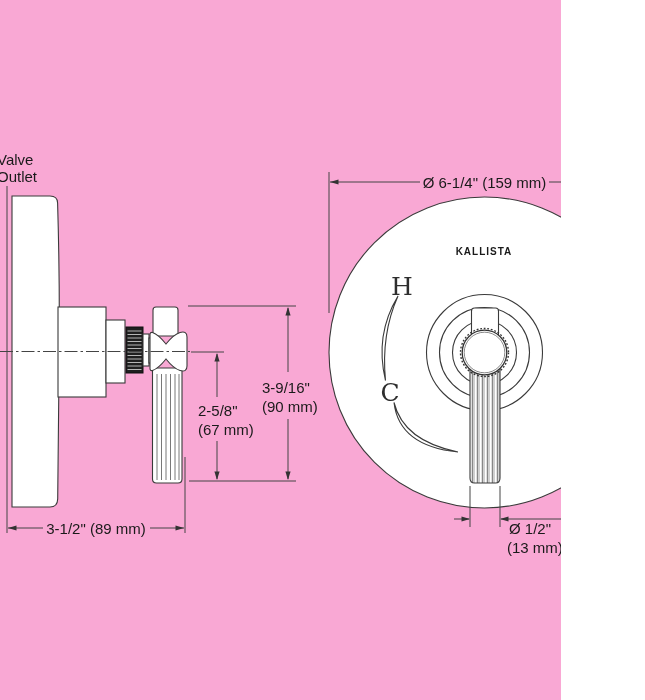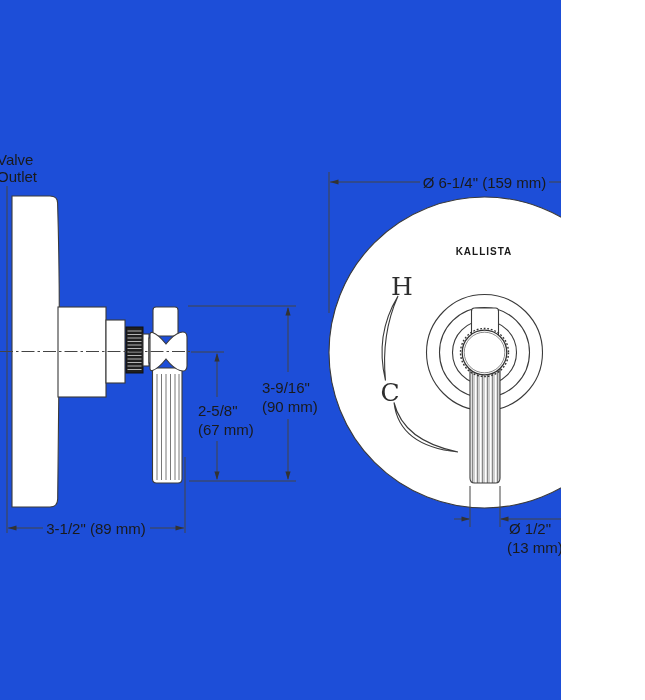--- a/index.html
+++ b/index.html
@@ -1,16 +1,16 @@
 <!DOCTYPE html>
 <html><head>
 <meta charset="utf-8">
 <style>
   html,body{margin:0;padding:0;background:#ffffff;}
-  .stage{position:relative;width:561px;height:700px;background:#1d4ed8;overflow:hidden;}
+  .stage{position:relative;width:561px;height:700px;background:#f9a8d4;overflow:hidden;}
   svg{display:block;}
   text{fill:#1a1a1a;}
   .dim-text{font-family:"Liberation Sans",sans-serif;font-size:15px;}
   .label-text{font-family:"Liberation Sans",sans-serif;font-size:15px;}
   .brand-text{font-family:"Liberation Sans",sans-serif;font-size:10px;font-weight:bold;letter-spacing:1px;}
   .hc-text{font-family:"DejaVu Serif",serif;font-size:25px;fill:#2e2e2e;}
   .outline{stroke:#3a3a3a;stroke-width:1.1;fill:#ffffff;}
   .thin{stroke:#444;stroke-width:1;fill:none;}
   .arrow{fill:#333;stroke:none;}
 </style>

